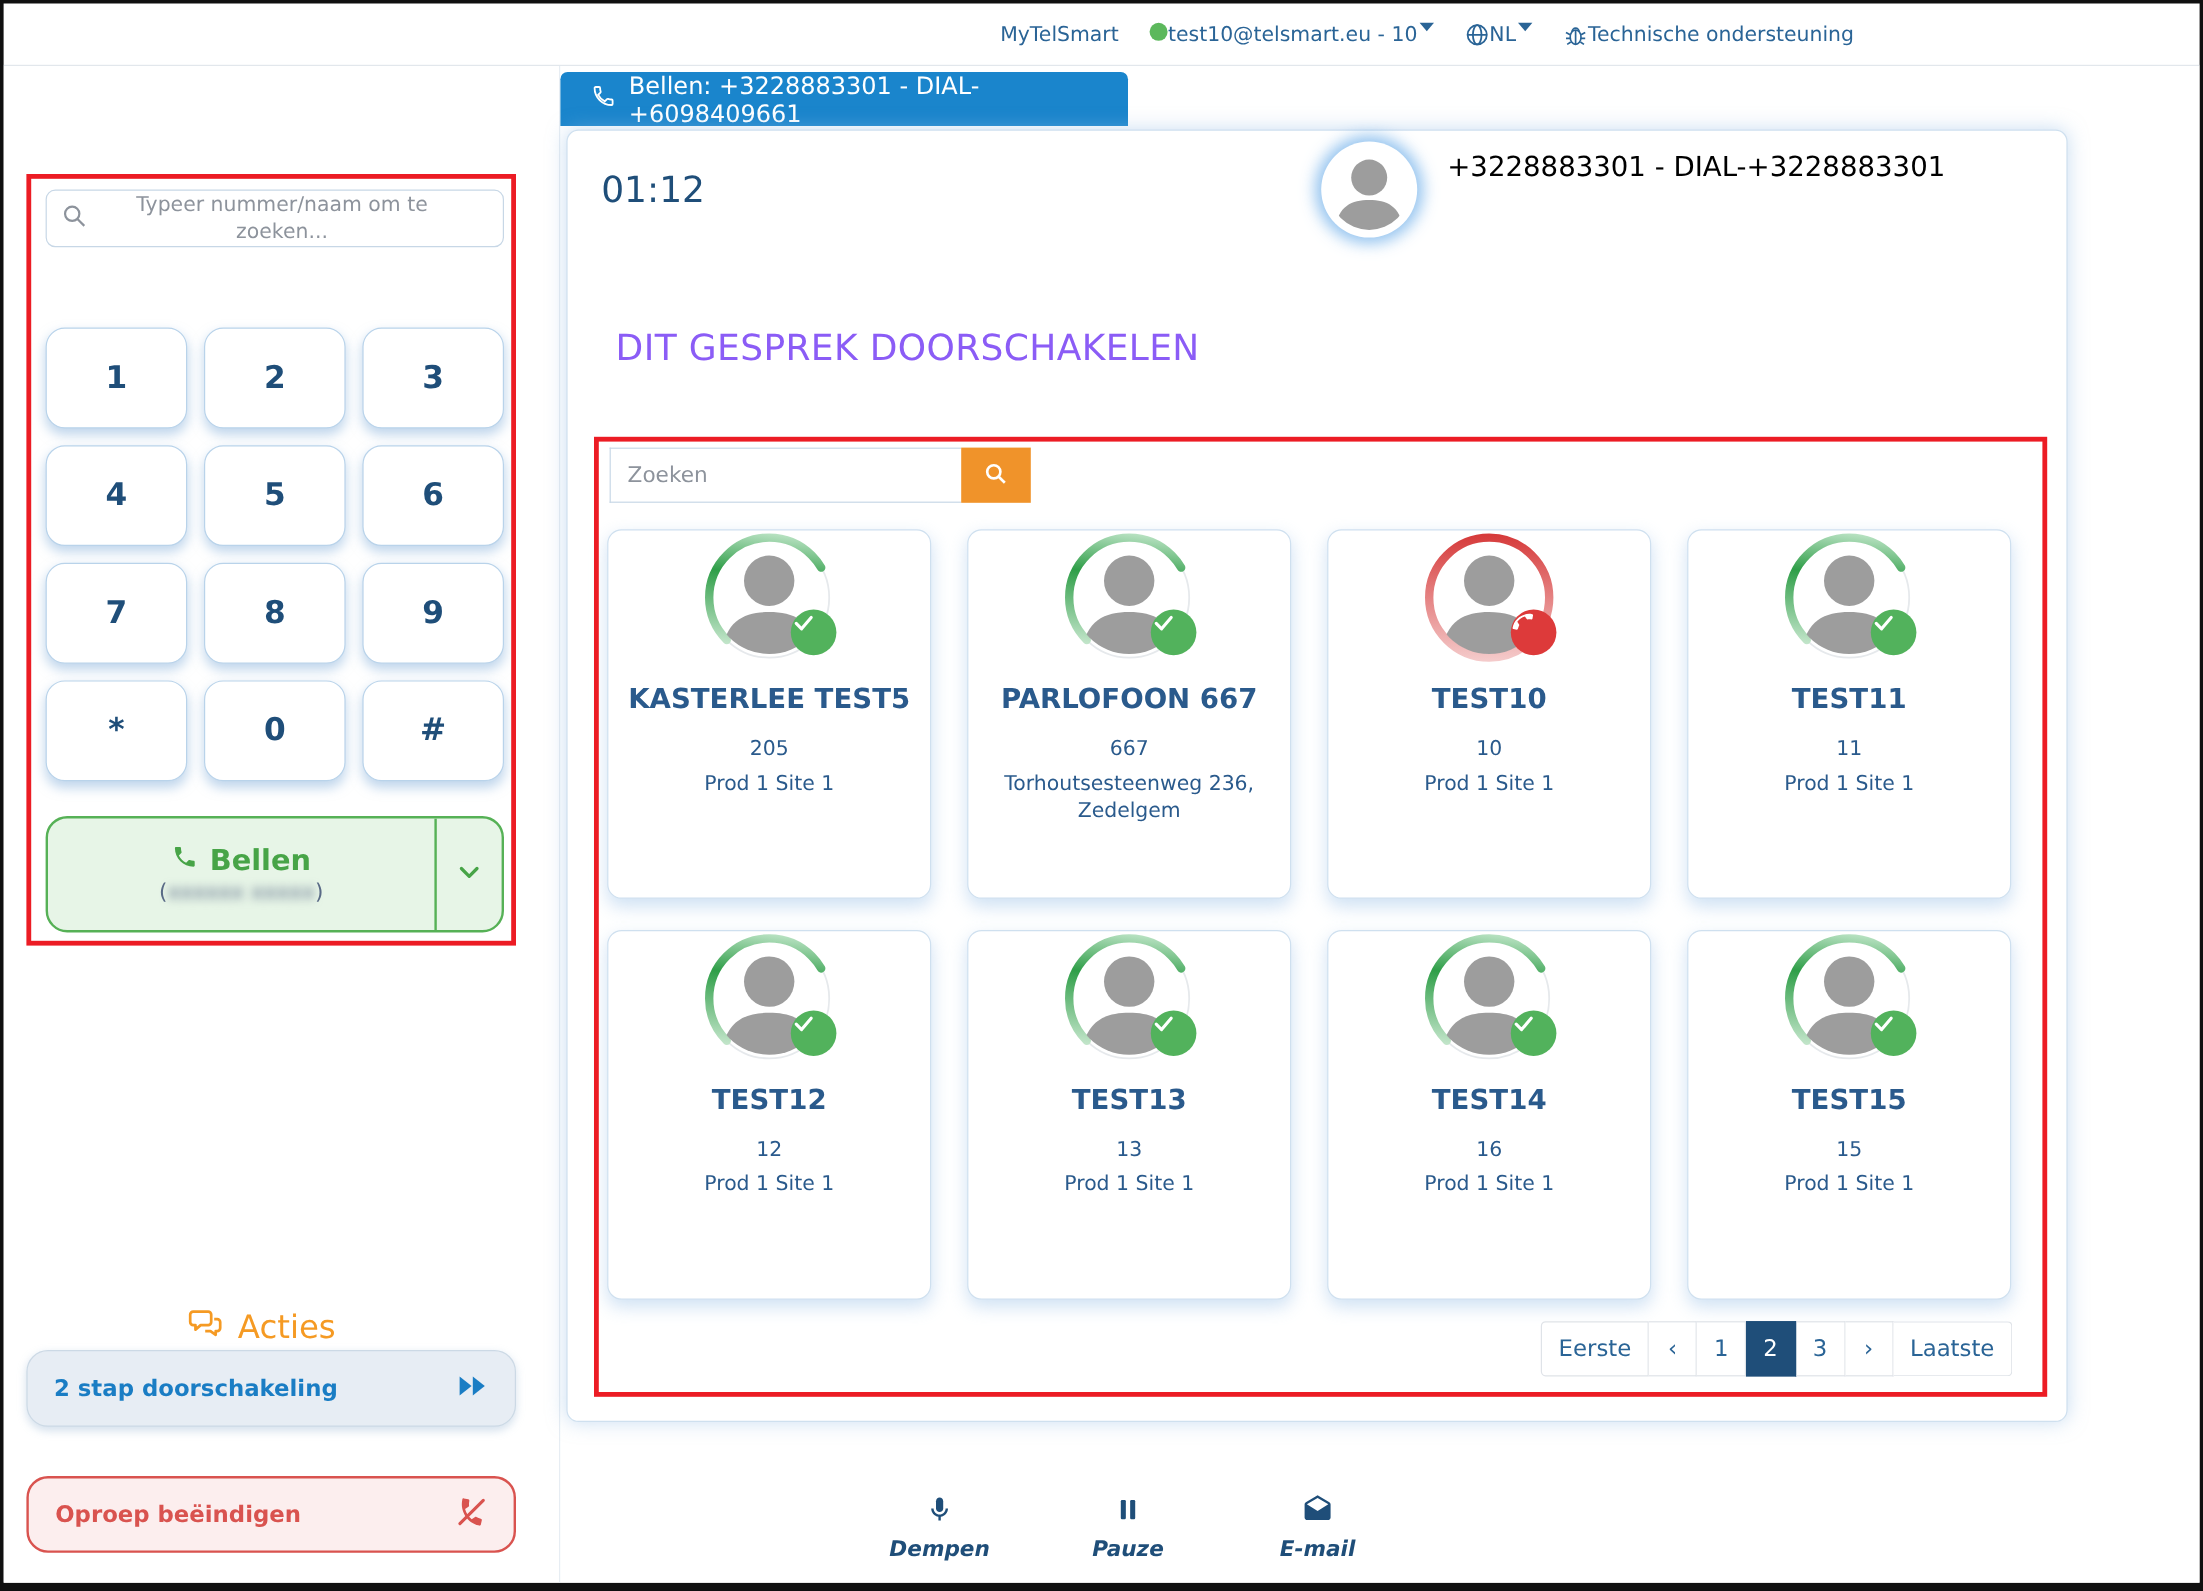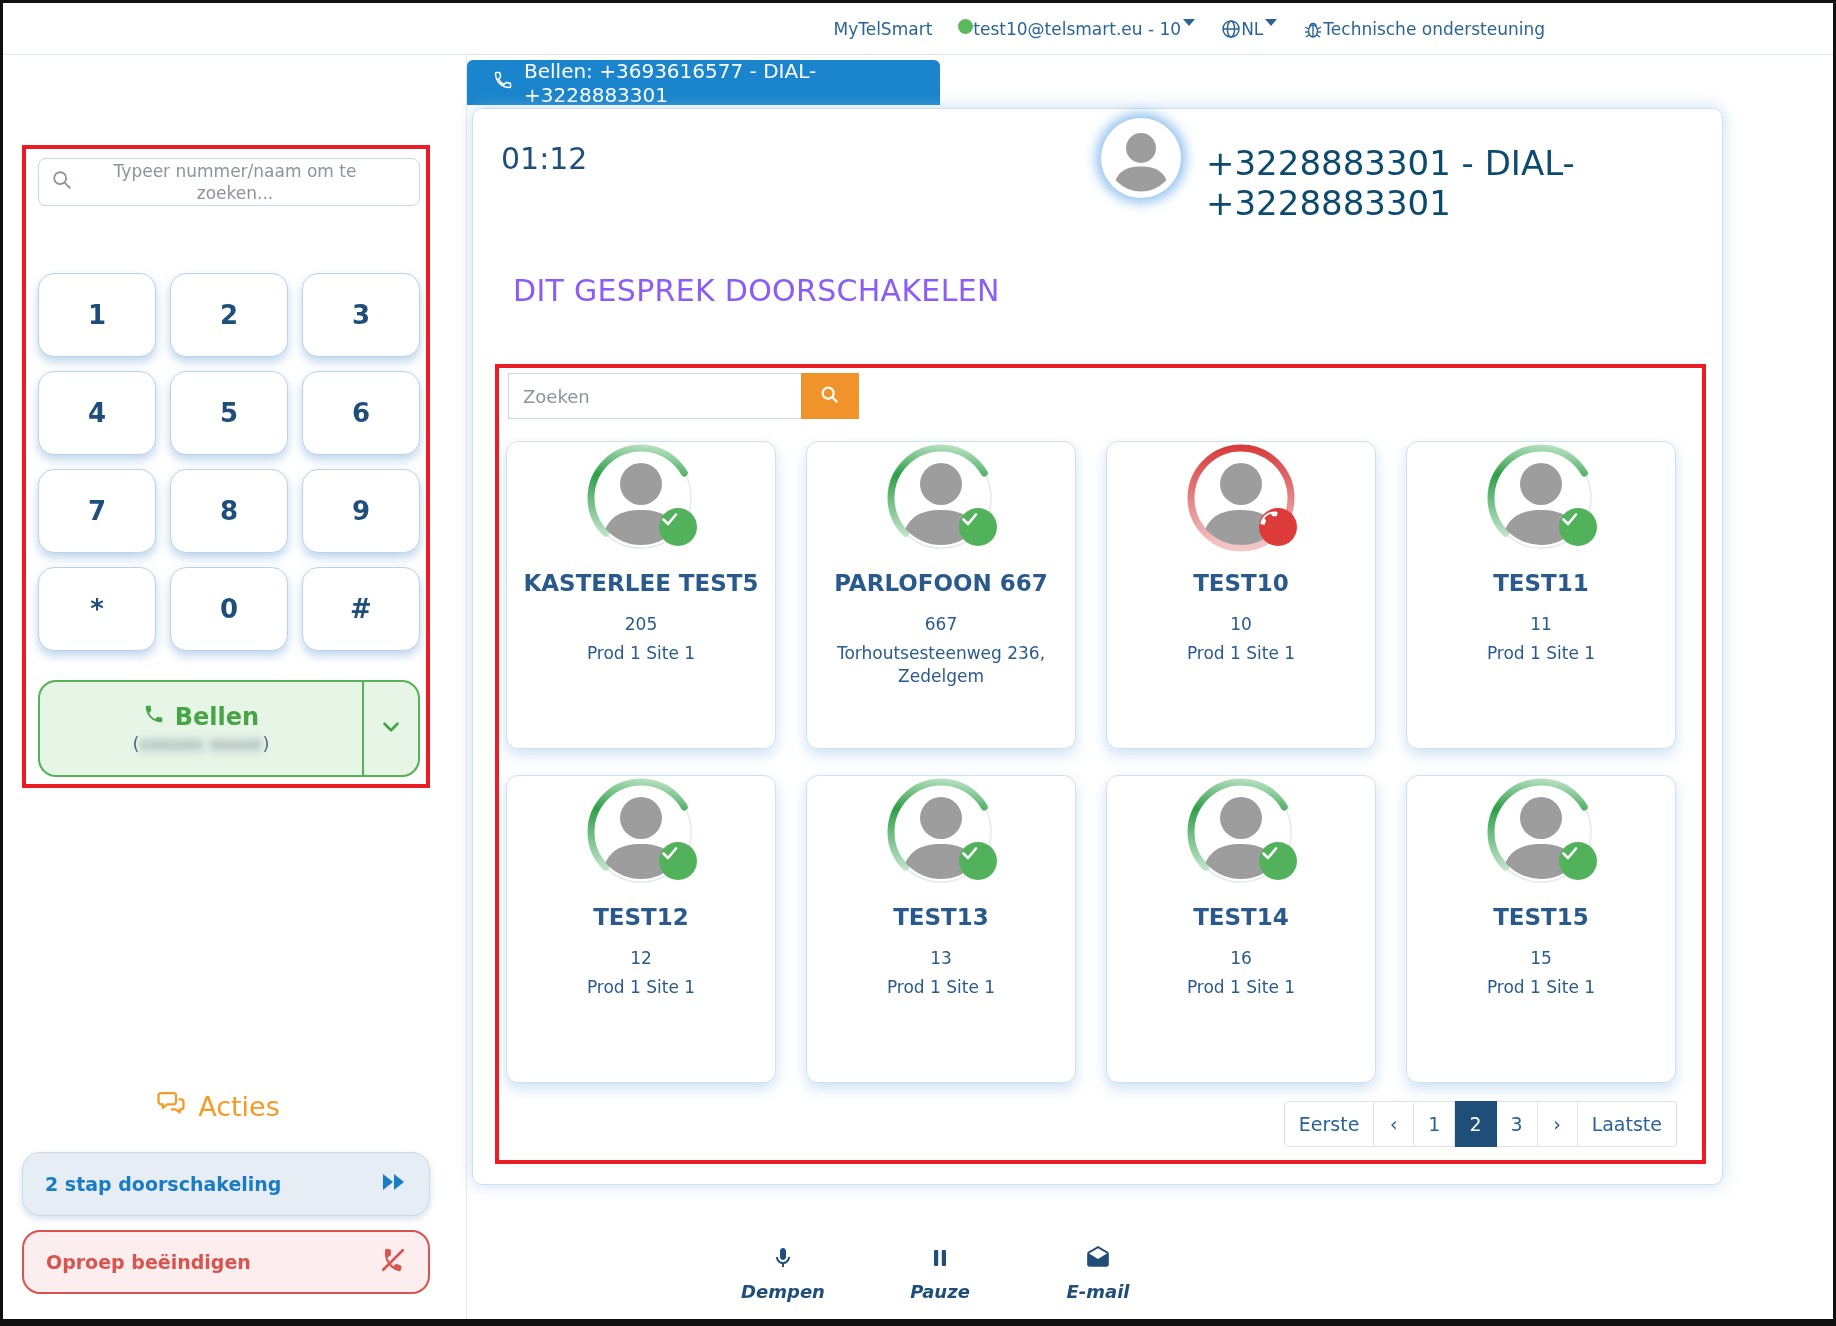--- a/index.html
+++ b/index.html
@@ -63,42 +63,42 @@
   .call-line1 { display:flex; align-items:center; gap:10px; color:#47a447; font-size:24px; font-weight:bold; }
   .call-line2 { color:#5a6b87; font-size:18px; margin-top:2px; }
   .blurred { filter:blur(4px); }
   .call-caret { width:54px; display:flex; align-items:center; justify-content:center; }
 
   .side-action {
     position:absolute; left:19px; width:408px; height:64px;
     border-radius:18px; display:flex; align-items:center; justify-content:space-between;
     padding:0 22px; font-size:19px; font-weight:bold; cursor:pointer;
   }
-  .act-transfer { top:1097px; background:#e7edf4; border:1px solid #ccd9e5; color:#1a7dc4; box-shadow:0 3px 7px rgba(150,180,210,.4); }
+  .act-transfer { top:1070px; background:#e7edf4; border:1px solid #ccd9e5; color:#1a7dc4; box-shadow:0 3px 7px rgba(150,180,210,.4); }
   .act-hangup { top:1175px; background:#fceeee; border:2px solid #d9534f; color:#d9534f; }
 
   
   .main { position:absolute; left:464px; top:52px; right:0; bottom:0; background:#fff; }
   .call-tab {
     position:absolute; left:0; top:5px; width:473px; height:45px;
     background:#1a85cc; color:#fff; font-size:20px;
     display:flex; align-items:center; gap:11px; padding-left:26px;
     border-radius:6px 6px 0 0; cursor:pointer;
   }
   .panel {
     position:absolute; left:5px; top:53px; width:1251px; height:1077px;
     background:#fff; border:1px solid #cfe0ef; border-radius:10px;
     box-shadow:0 0 16px rgba(150,190,230,.5);
   }
   .timer { position:absolute; left:28px; top:32px; font-size:30px; color:#1f4e79; }
   .caller-avatar {
     position:absolute; left:628px; top:9px; width:80px; height:80px; border-radius:50%;
     background:#fff; box-shadow:0 0 12px 5px rgba(120,180,235,.8); overflow:hidden;
   }
-  .caller-id { position:absolute; left:733px; top:34px; font-size:34px; color:#0c4a6e; }
+  .caller-id { position:absolute; left:733px; top:18px; font-size:23px; color:#000000; }
   .transfer-heading { position:absolute; left:40px; top:164px; font-size:30px; color:#8b5cf6; letter-spacing:.3px; }
   .ann-contacts { left:22px; top:255px; width:1211px; height:800px; }
 
   .contact-search { position:absolute; left:35px; top:264px; width:351px; height:46px; display:flex; }
   .contact-search input {
     flex:1; border:1px solid #c7d7e6; border-right:none; font-family:inherit;
     font-size:18px; color:#444; padding:0 14px; outline:none;
   }
   .contact-search input::placeholder { color:#8d939c; }
   .search-btn { width:58px; background:#f0932a; border:none; display:flex; align-items:center; justify-content:center; cursor:pointer; }
@@ -286,21 +286,21 @@
     </div>
   </div>
 
   <div class="main">
     <div class="call-tab">
       <span>
         <svg width="20" height="20" viewBox="0 0 24 24" fill="none" stroke="#fff" stroke-width="1.8">
               <path d="M6.62 10.79c1.44 2.83 3.76 5.14 6.59 6.59l2.2-2.2c.27-.27.67-.36 1.02-.24 1.12.37 2.33.57 3.57.57.55 0 1 .45 1 1V20c0 .55-.45 1-1 1-9.39 0-17-7.61-17-17 0-.55.45-1 1-1h3.5c.55 0 1 .45 1 1 0 1.25.2 2.45.57 3.57.11.35.03.74-.25 1.02l-2.2 2.2z"></path>
             </svg>
       </span>
-      <span>Bellen: +3693616577 - DIAL-+3228883301</span>
+      <span>Bellen: +3228883301 - DIAL-+6098409661</span>
     </div>
 
     <div class="panel">
       <div class="timer">01:12</div>
       <div class="caller-avatar">
         <svg viewBox="0 0 112 112" width="80" height="80">
           <g clip-path="url(#avclip)" fill="#9d9d9d">
             <circle cx="56" cy="42" r="21"></circle>
             <path d="M16 112 C16 76 34 68 56 68 C78 68 96 76 96 112 Z"></path>
           </g>

